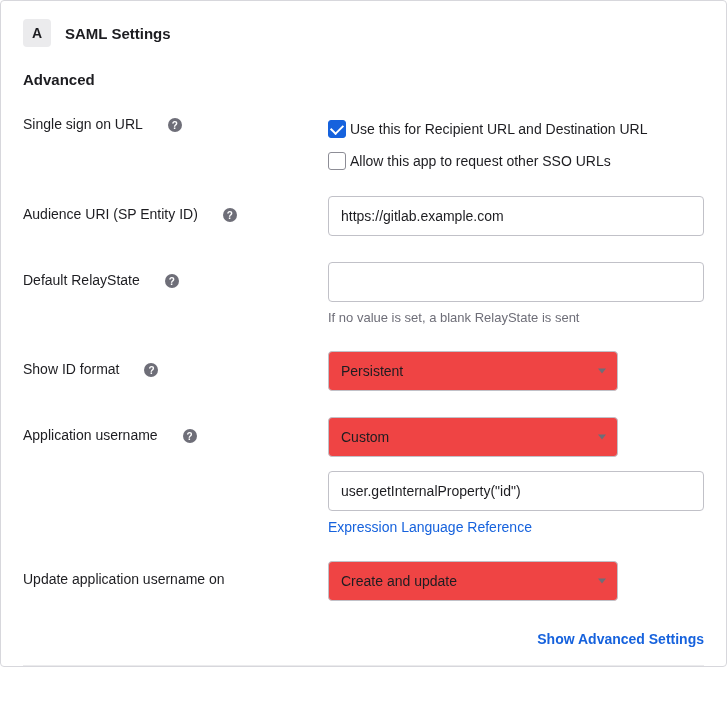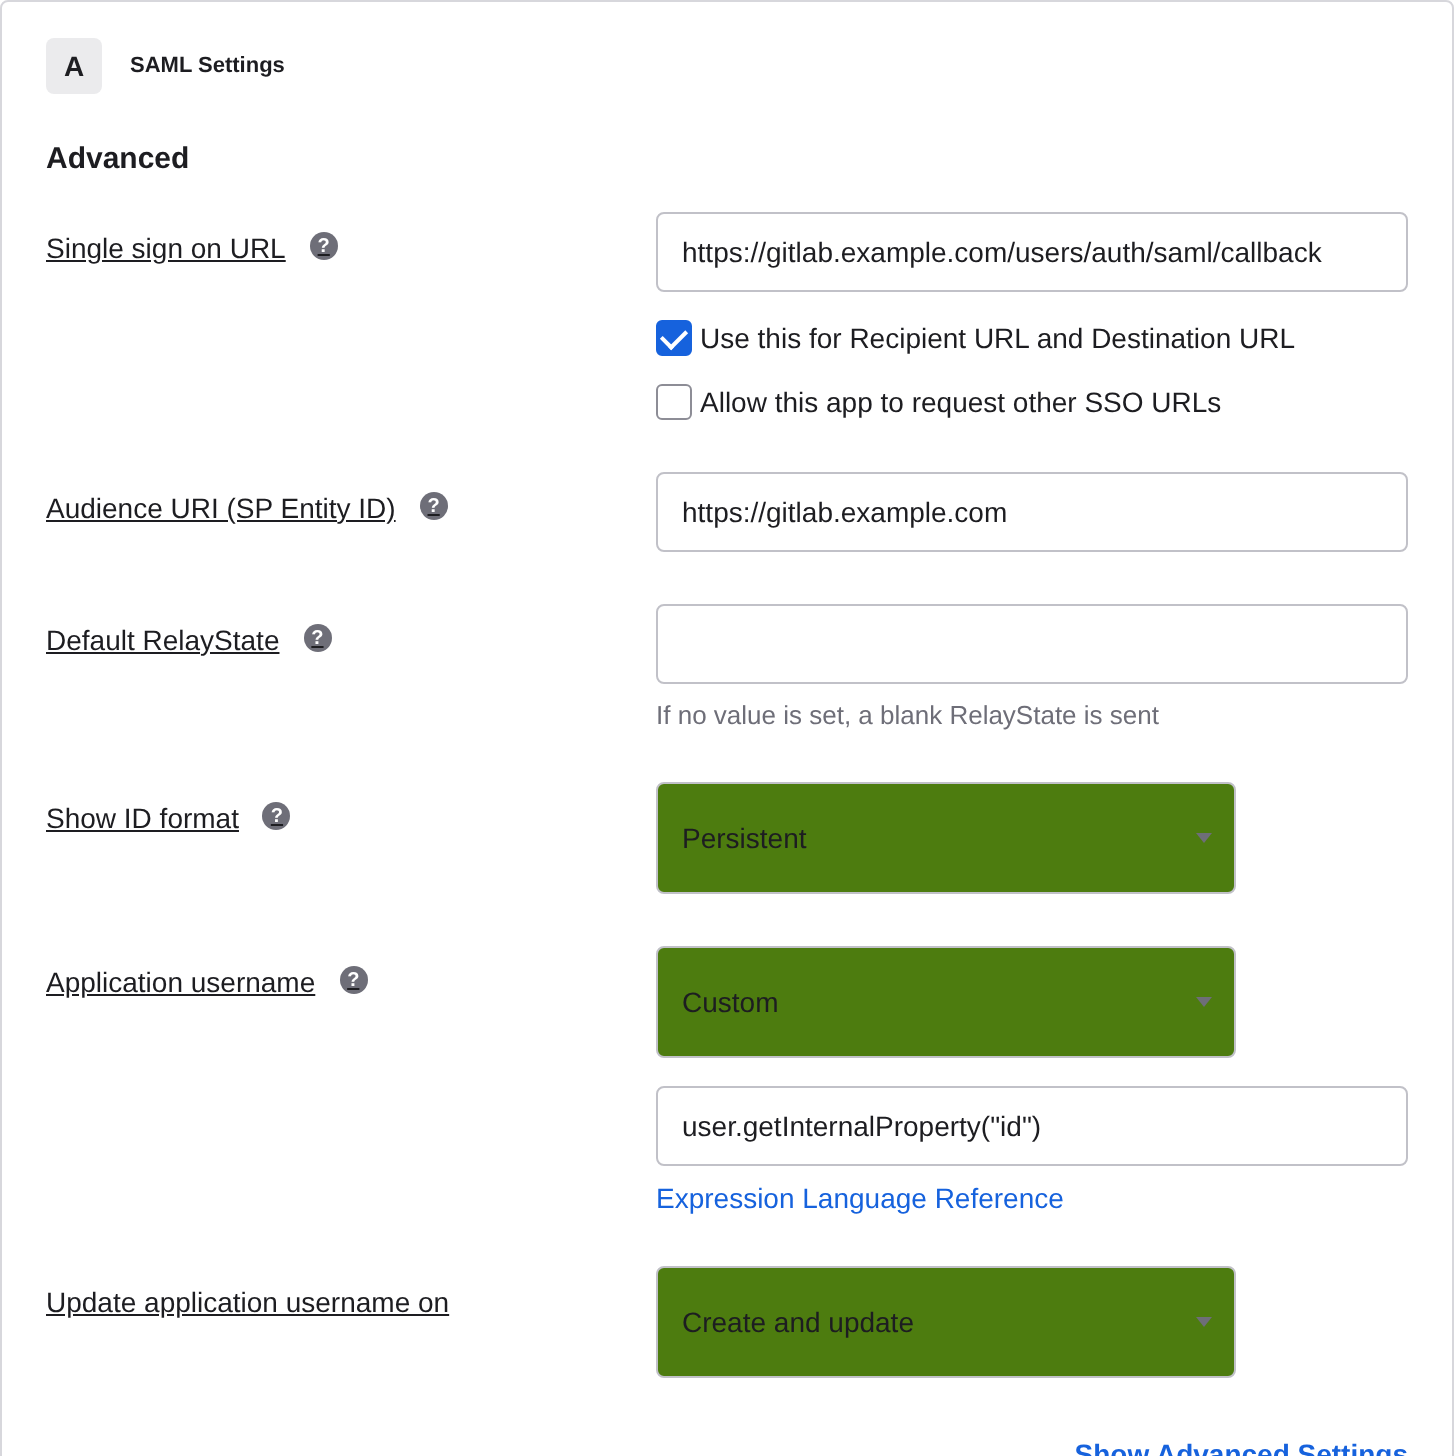--- a/index.html
+++ b/index.html
@@ -32,42 +32,41 @@
       border-radius: 4px;
       display: flex;
       align-items: center;
       justify-content: center;
       font-weight: 600;
       font-size: 14px;
       color: #1d1d21;
     }
     .panel-header-title {
       font-weight: 600;
-      font-size: 11px;
+      font-size: 15px;
     }
     .section-title {
       font-weight: 600;
       font-size: 15px;
       padding: 14px 22px 18px 22px;
     }
     .form-row {
       display: flex;
       align-items: flex-start;
       padding: 0 22px 26px 22px;
     }
     .form-label-col {
       width: 305px;
       flex-shrink: 0;
       display: flex;
-      align-items: flex-start;
-      gap: 12px;
+      align-items: flex-end;
+      gap: 25px;
       padding-top: 10px;
       font-size: 14px;
       color: #1d1d21;
-      text-decoration: underline;
     }
     .form-control-col {
       flex: 1;
       min-width: 0;
     }
     .help-icon {
       width: 14px;
       height: 14px;
       border-radius: 50%;
       background: #6e6e78;
@@ -129,27 +128,27 @@
       font-size: 13px;
       color: #6e6e78;
       margin-top: 8px;
     }
     .select-wrap {
       position: relative;
       width: 290px;
     }
     .select {
       width: 100%;
-      height: 56px;
+      height: 40px;
       border: 1px solid #c1c1c8;
       border-radius: 4px;
       padding: 0 36px 0 12px;
       font-size: 14px;
       color: #1d1d21;
-      background: #4d7c0f;
+      background: #ef4444;
       font-family: inherit;
       appearance: none;
       -webkit-appearance: none;
       cursor: pointer;
     }
     .select-caret {
       position: absolute;
       right: 12px;
       top: 50%;
       transform: translateY(-50%);
@@ -202,21 +201,20 @@
   </div>
 
   <div class="section-title">Advanced</div>
 
   <div class="form-row">
     <div class="form-label-col">
       <span>Single sign on URL</span>
       <span class="help-icon">?</span>
     </div>
     <div class="form-control-col">
-      <input type="text" class="text-input" value="https://gitlab.example.com/users/auth/saml/callback" style="">
       <div class="checkbox-row">
         <span class="checkbox checked"></span>
         <span class="checkbox-label">Use this for Recipient URL and Destination URL</span>
       </div>
       <div class="checkbox-row">
         <span class="checkbox"></span>
         <span class="checkbox-label">Allow this app to request other SSO URLs</span>
       </div>
     </div>
   </div>

